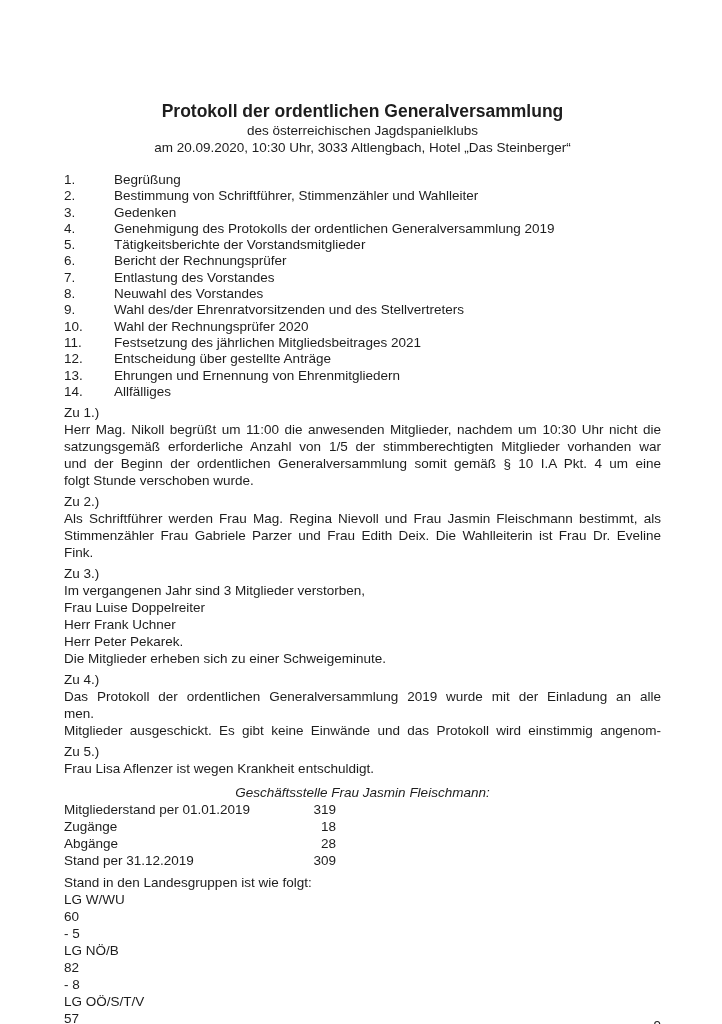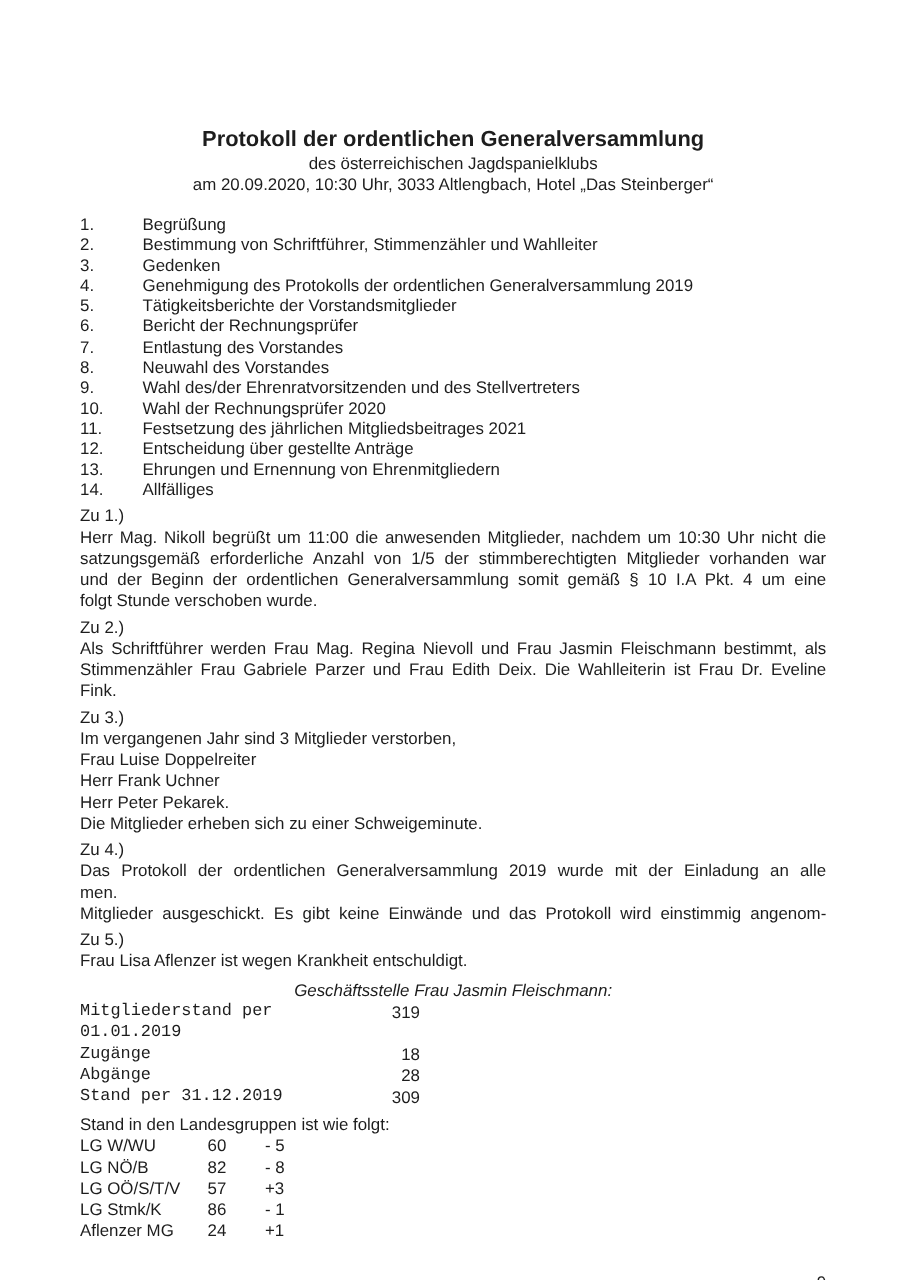--- a/index.html
+++ b/index.html
@@ -39,25 +39,25 @@
   .jl { text-align: justify; text-align-last: justify; }
 
   .office { margin-top: 7px; }
   .office-heading {
     font-style: italic;
     line-height: 17px;
     text-align: center;
   }
   .stats { width: 272px; }
   .stats-row { display: flex; line-height: 17px; }
-  .stats-label { flex: 1; font-family: Liberation Mono, monospace; }
+  .stats-label { flex: 1; }
   .stats-value { width: 70px; flex: none; text-align: right; }
 
   .groups-intro { margin-top: 5px; line-height: 17px; }
-  .lg-row { display: flex; line-height: 17px; }
+  .lg-row { display: flex; line-height: 17px; flex-direction: column; }
   .lg-name { width: 102px; flex: none; }
   .lg-count { width: 46px; flex: none; }
   .lg-delta { flex: none; }
 
   .page-num {
     position: absolute;
     right: 61px;
     top: 969px;
     font-size: 13.5px;
     line-height: 17px;

